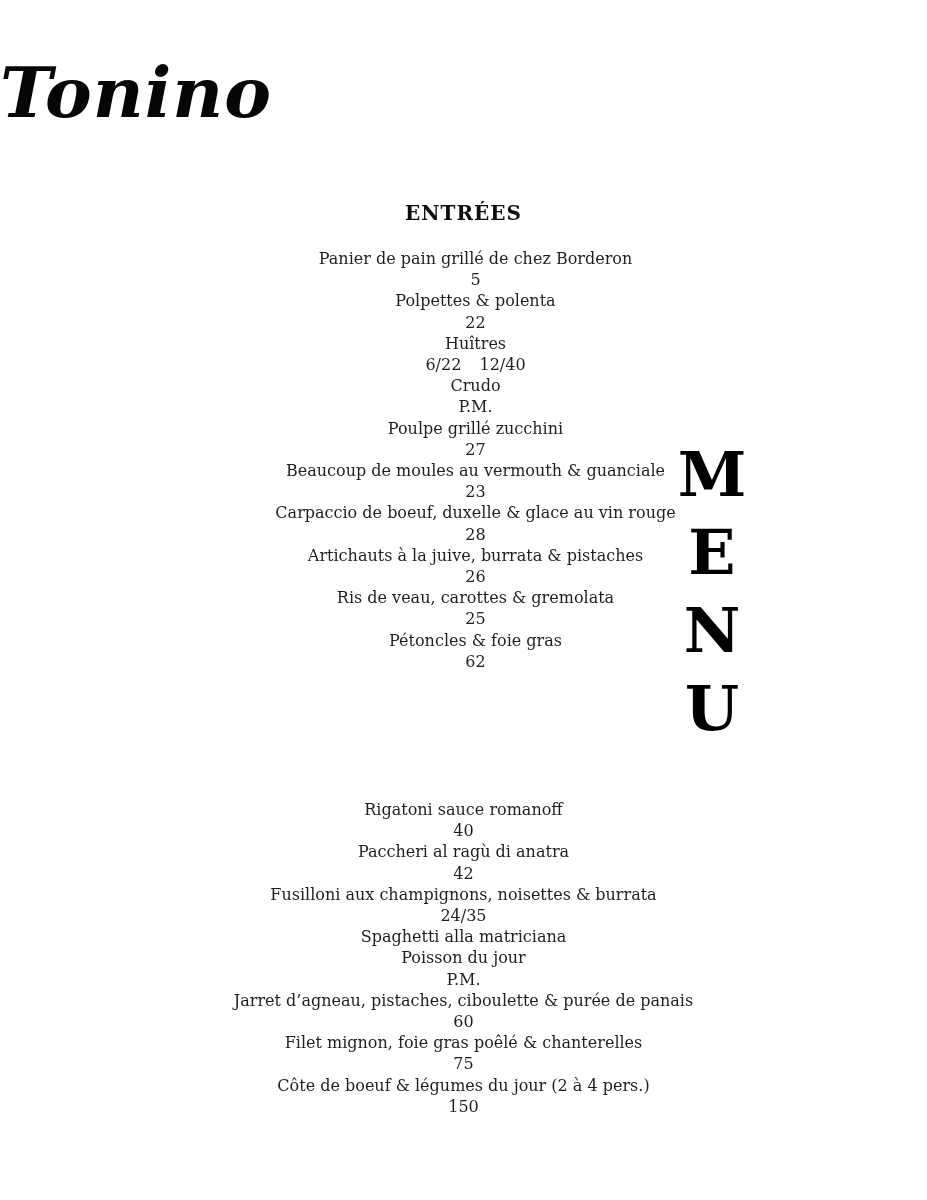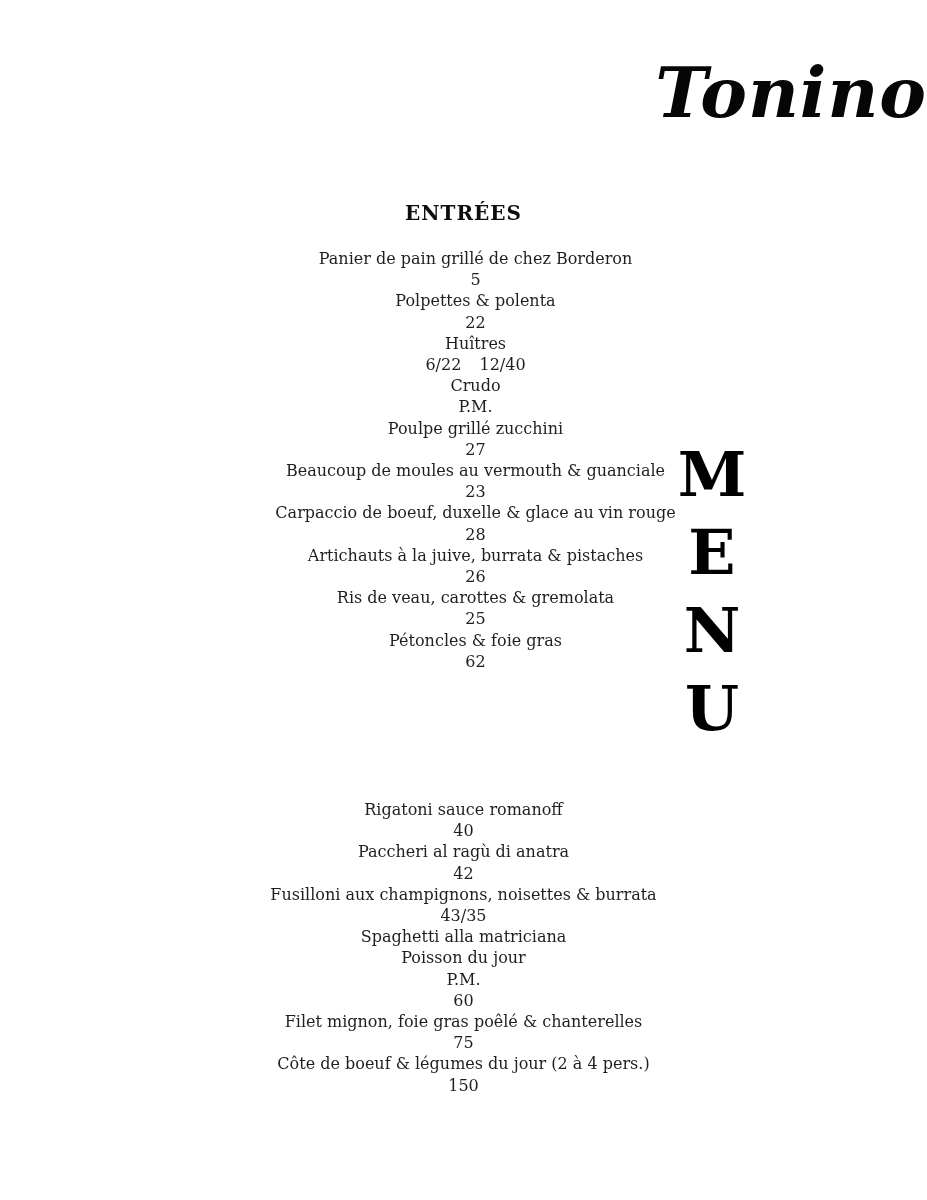--- a/index.html
+++ b/index.html
@@ -15,21 +15,21 @@
     overflow: hidden;
     font-family: "DejaVu Serif", "Liberation Serif", serif;
     color: #1f1f1f;
   }
   .title {
     position: absolute;
     top: 54px;
     left: 0;
     width: 100%;
     margin: 0;
-    text-align: right;
+    text-align: left;
     font-family: "DejaVu Serif", "Liberation Serif", serif;
     font-style: italic;
     font-weight: bold;
     font-size: 70px;
     line-height: 1.1;
     color: #060606;
     letter-spacing: 1px;
   }
   .section-heading {
     position: absolute;
@@ -109,24 +109,25 @@
     <div class="item-price">62</div>
   </div>
 
 
   <div class="menu-list list-plats">
     <div class="item-name">Rigatoni sauce romanoff</div>
     <div class="item-price">40</div>
     <div class="item-name">Paccheri al ragù di anatra</div>
     <div class="item-price">42</div>
     <div class="item-name">Fusilloni aux champignons, noisettes &amp; burrata</div>
-    <div class="item-price">43/35</div>
+    <div class="item-price">24/35</div>
     <div class="item-name">Spaghetti alla matriciana</div>
     <div class="item-name">Poisson du jour</div>
     <div class="item-price">P.M.</div>
+    <div class="item-name">Jarret d’agneau, pistaches, ciboulette &amp; purée de panais</div>
     <div class="item-price">60</div>
     <div class="item-name">Filet mignon, foie gras poêlé &amp; chanterelles</div>
     <div class="item-price">75</div>
     <div class="item-name">Côte de boeuf &amp; légumes du jour (2 à 4 pers.)</div>
     <div class="item-price">150</div>
   </div>
 
 </div>
 
 </body></html>

